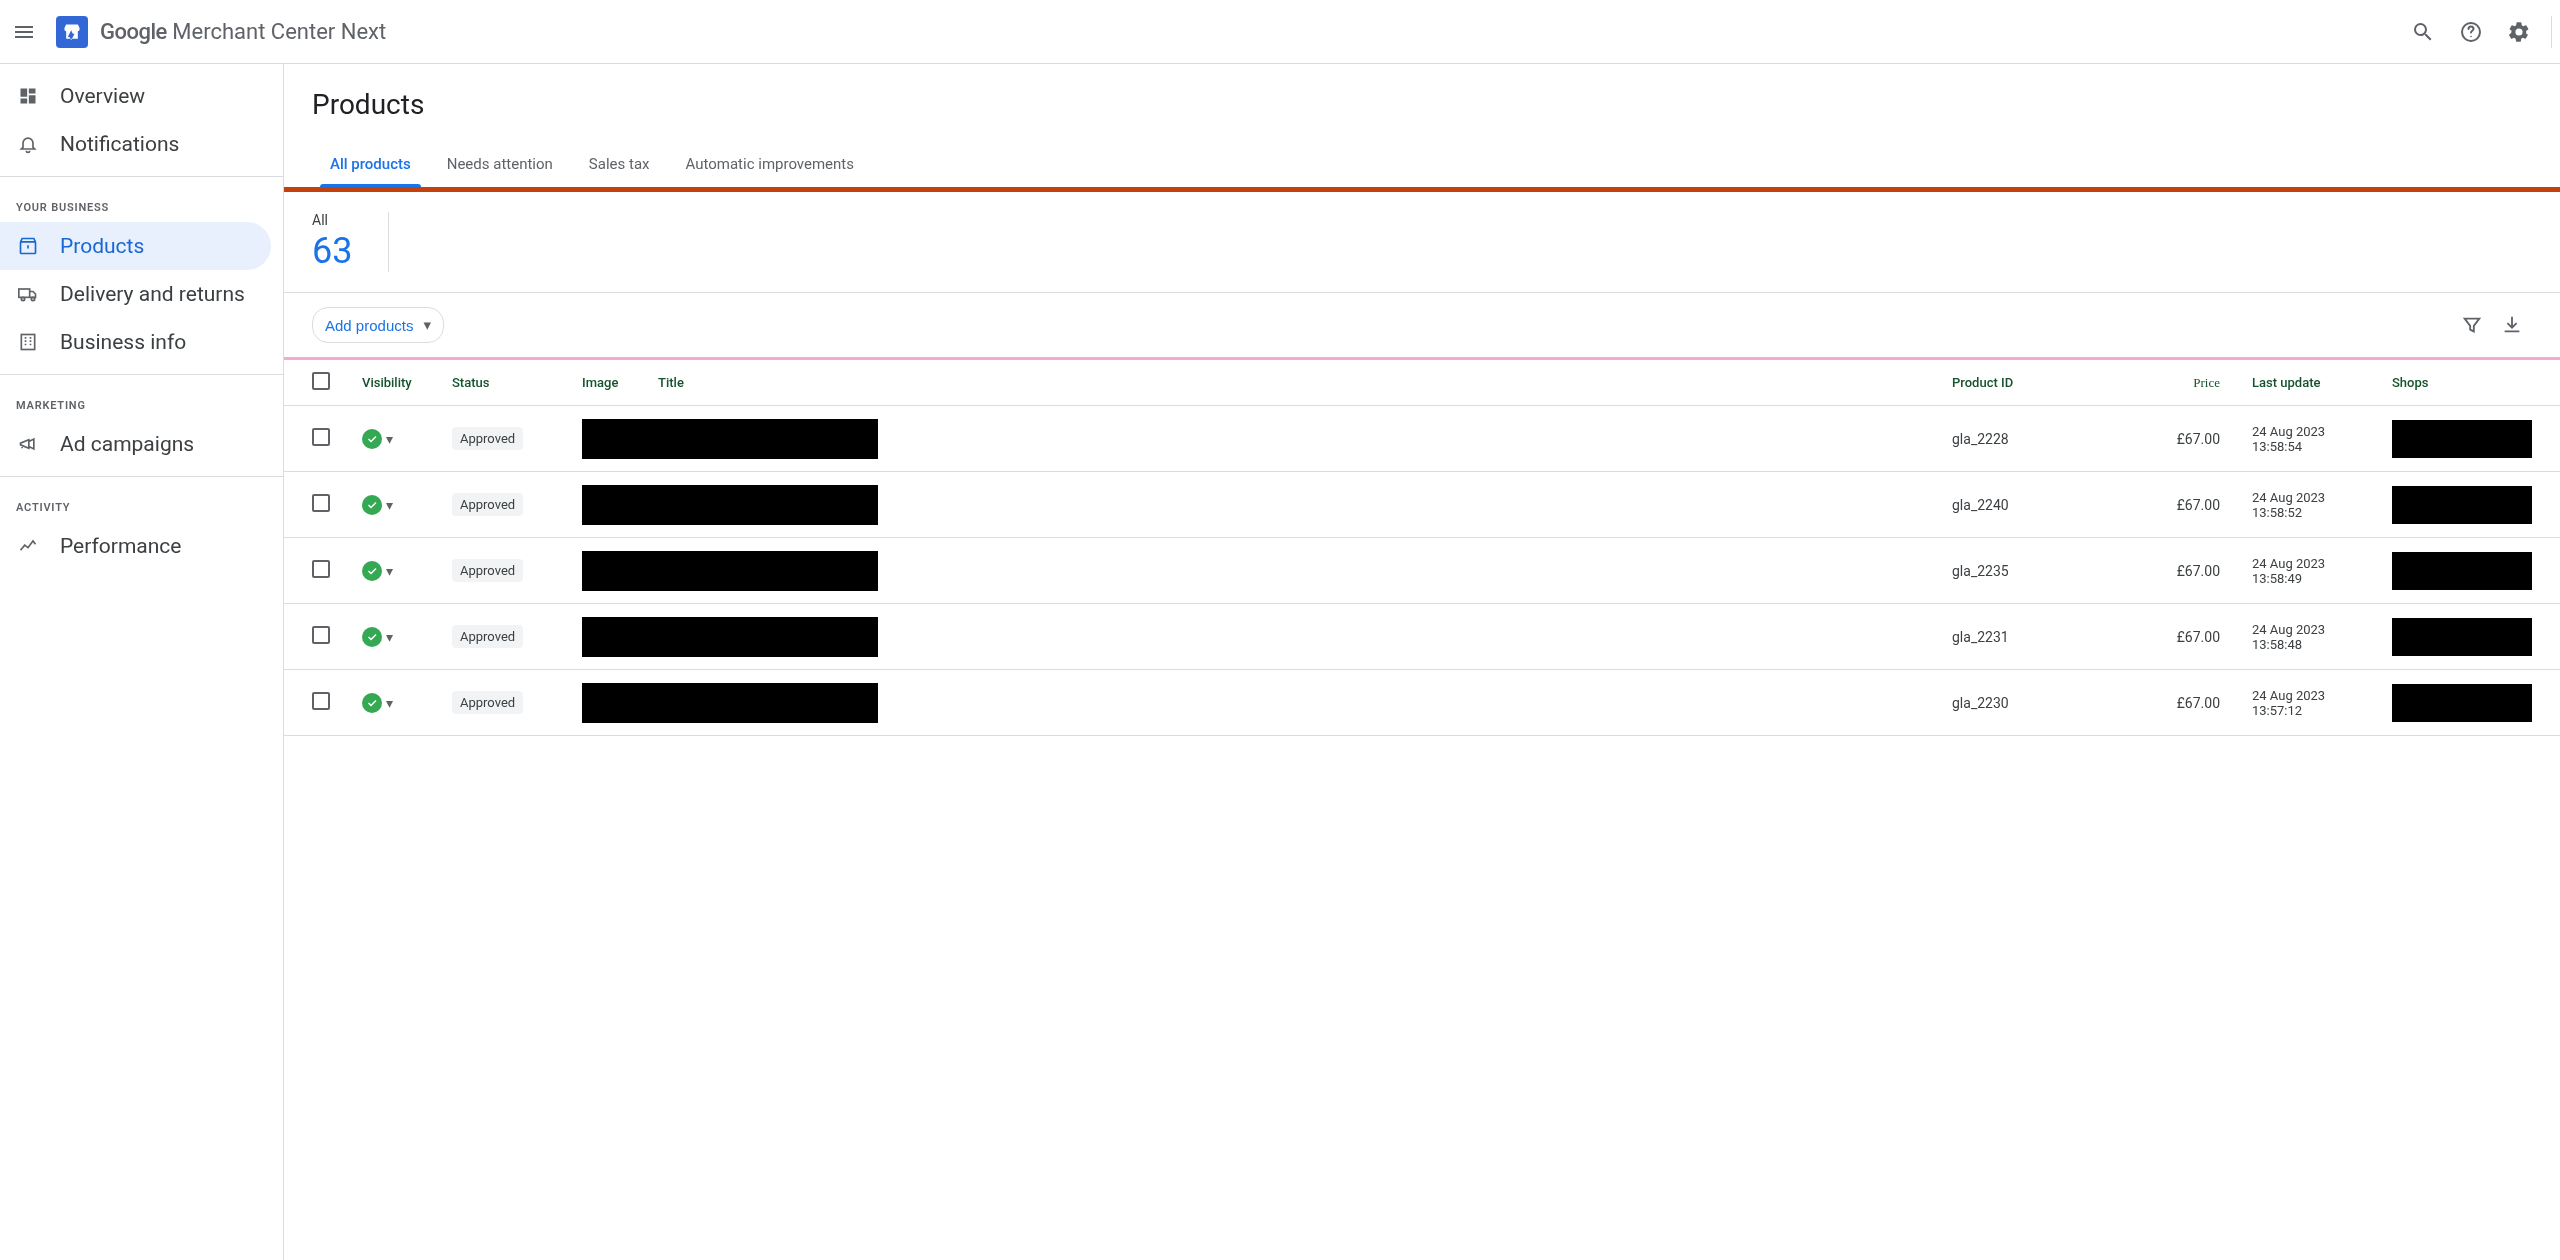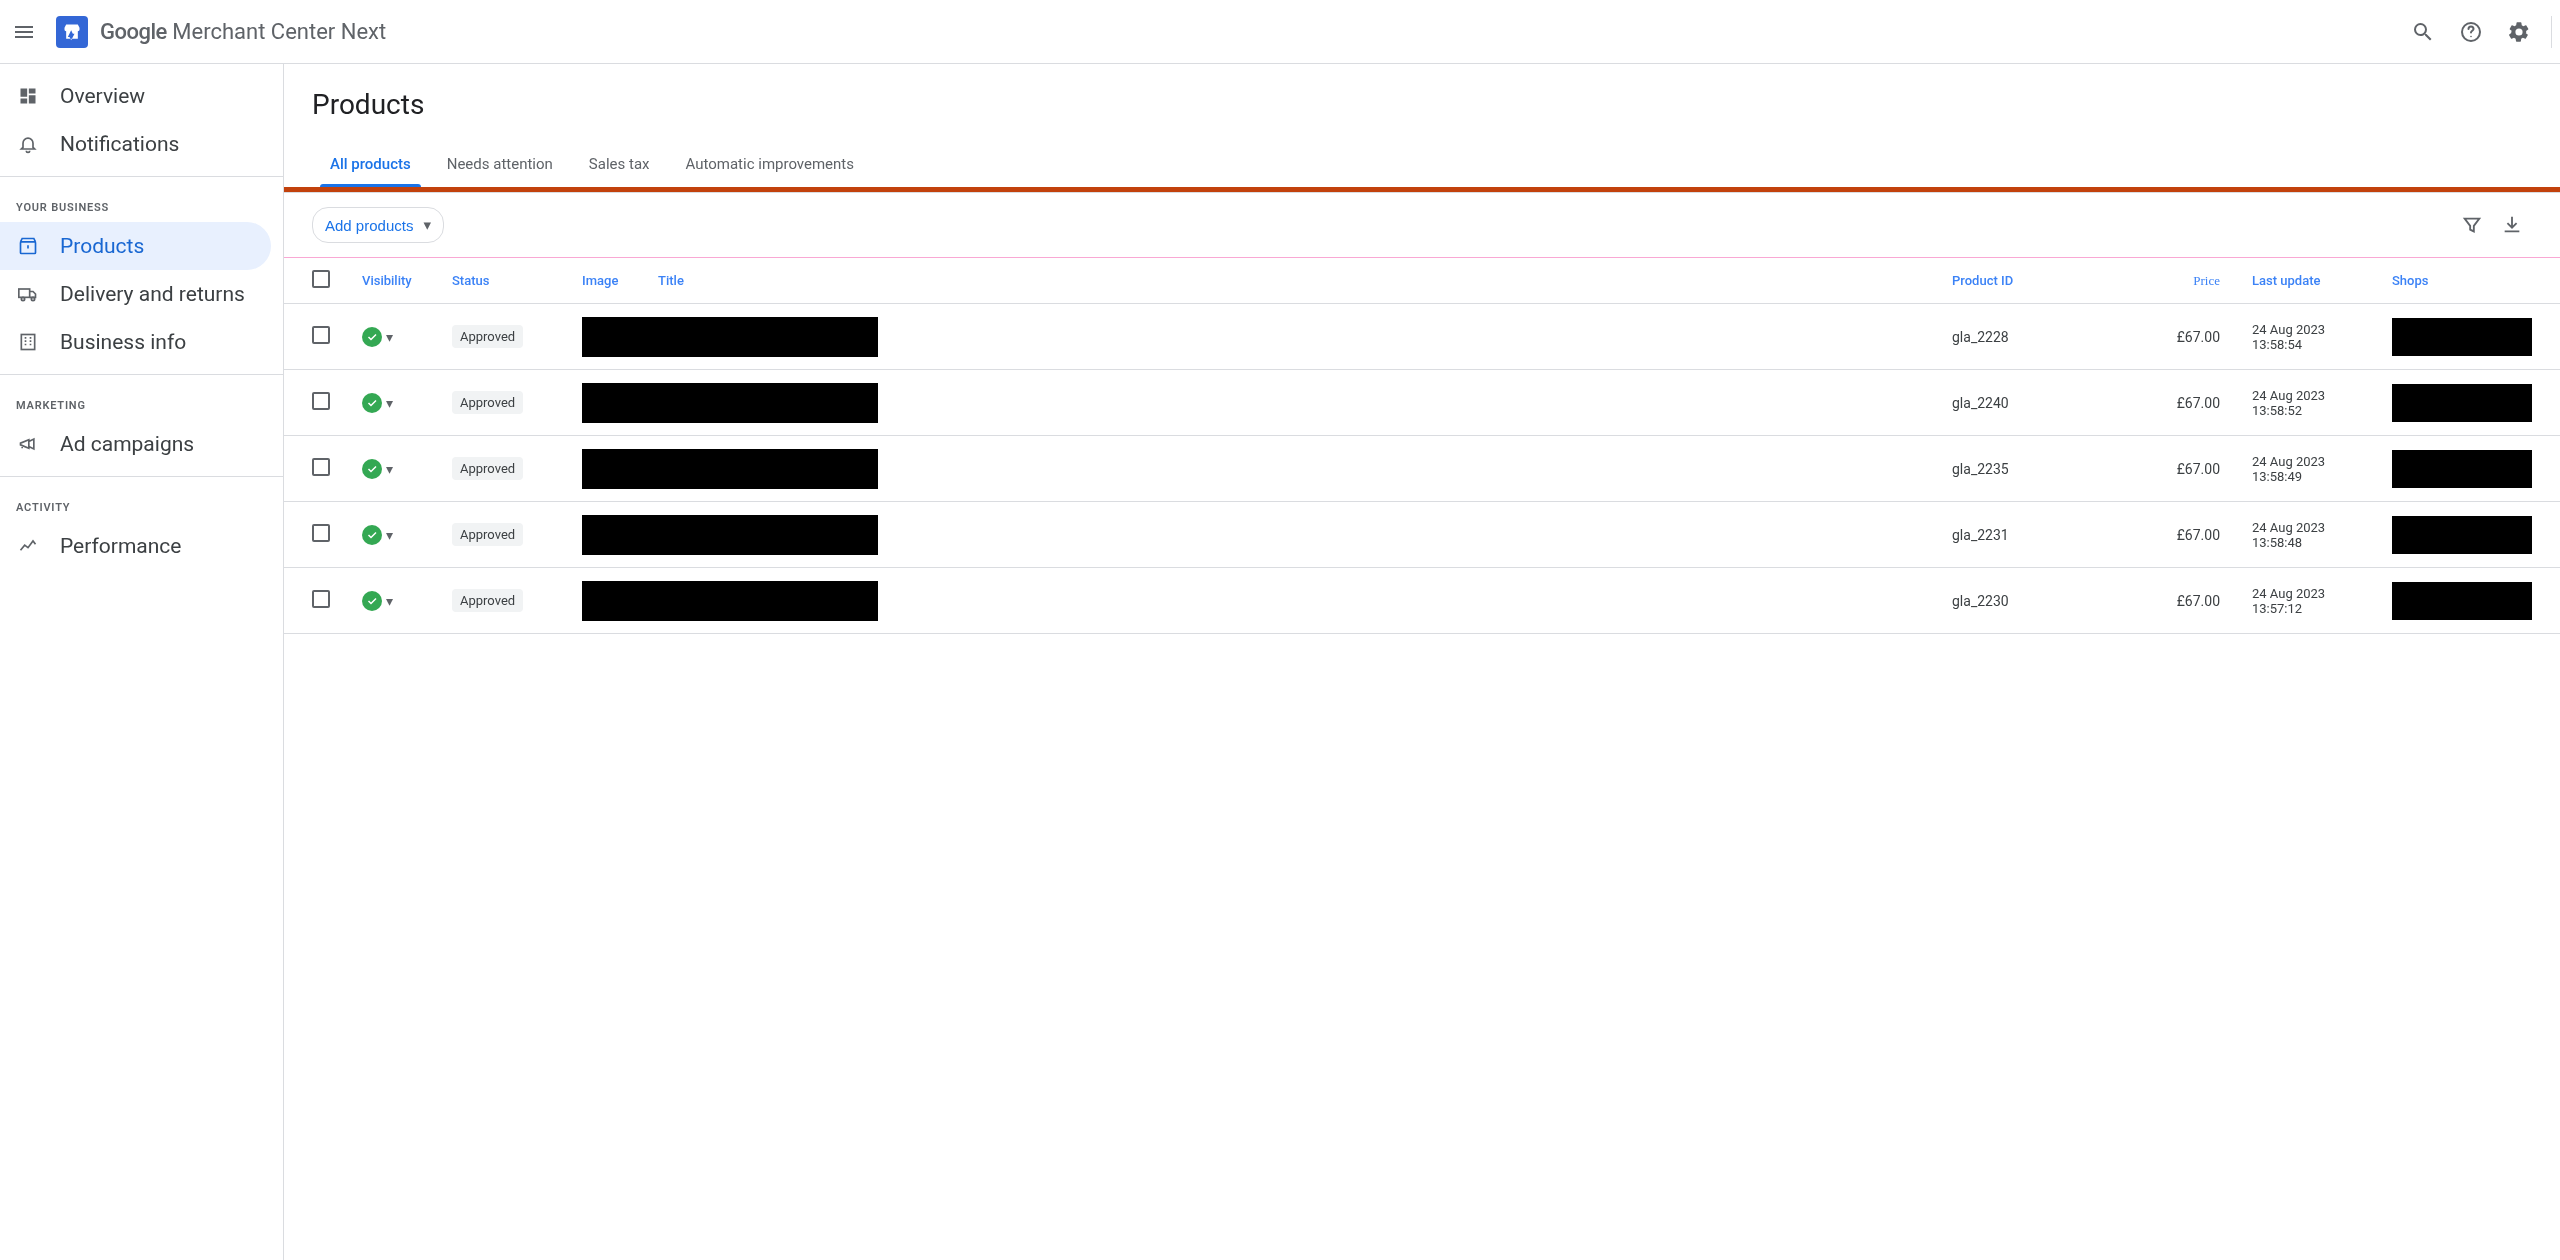--- a/index.html
+++ b/index.html
@@ -43,21 +43,21 @@
 
 
 .toolbar { display: flex; align-items: center; padding: 12px 28px; border-top: 1px solid #dadce0; }
 .add-btn { display: flex; align-items: center; border: 1px solid #dadce0; border-radius: 16px; padding: 8px 12px; color: #1a73e8; font-size: 15px; cursor: pointer; background: #fff; gap: 10px; }
 .add-btn .caret { color: #5f6368; }
 .toolbar-spacer { flex: 1; }
 .toolbar-icon { width: 40px; height: 40px; display: flex; align-items: center; justify-content: center; color: #5f6368; cursor: pointer; }
 
 
 table { width: 100%; border-collapse: collapse; }
-thead th { text-align: left; font-size: 13px; font-weight: 500; color: #3b82f6; padding: 12px 16px; border-bottom: 1px solid #dadce0; border-top: 1px solid #f9a8d4; background: #fff; }
+thead th { text-align: left; font-size: 13px; font-weight: 500; color: #14532d; padding: 12px 16px; border-bottom: 1px solid #dadce0; border-top: 3px solid #f9a8d4; background: #fff; }
 tbody td { padding: 12px 16px; border-bottom: 1px solid #dadce0; font-size: 14px; color: #3c4043; vertical-align: middle; }
 tbody tr { height: 66px; }
 .checkbox { width: 18px; height: 18px; border: 2px solid #5f6368; border-radius: 2px; display: inline-block; cursor: pointer; }
 .vis-cell { display: flex; align-items: center; gap: 4px; }
 .vis-icon { width: 20px; height: 20px; background: #34a853; border-radius: 50%; display: flex; align-items: center; justify-content: center; }
 .vis-caret { color: #5f6368; cursor: pointer; }
 .status-chip { background: #f1f3f4; padding: 4px 8px; border-radius: 4px; font-size: 13px; display: inline-block; }
 .redacted { background: #000; height: 38px; width: 140px; }
 .redacted-wide { background: #000; height: 40px; width: 296px; }
 .col-check { width: 60px; padding-left: 28px !important; }
@@ -185,20 +185,26 @@
   <div class="main">
     <h1 class="page-title">Products</h1>
 
     <div class="tabs">
       <div class="tab active">All products</div>
       <div class="tab">Needs attention</div>
       <div class="tab">Sales tax</div>
       <div class="tab">Automatic improvements</div>
     </div>
 
+    <div class="stats-bar">
+      <div class="stat-block">
+        <div class="stat-label">All</div>
+        <div class="stat-value">63</div>
+      </div>
+    </div>
 
     <div class="toolbar">
       <button class="add-btn">
         <span>Add products</span>
         <span class="caret">▾</span>
       </button>
       <div class="toolbar-spacer"></div>
       <div class="toolbar-icon">
         <svg width="22" height="22" viewBox="0 0 24 24" fill="none" stroke="currentColor" stroke-width="2">
             <path d="M4 5h16l-6 8v6l-4-2v-4L4 5z"></path>

